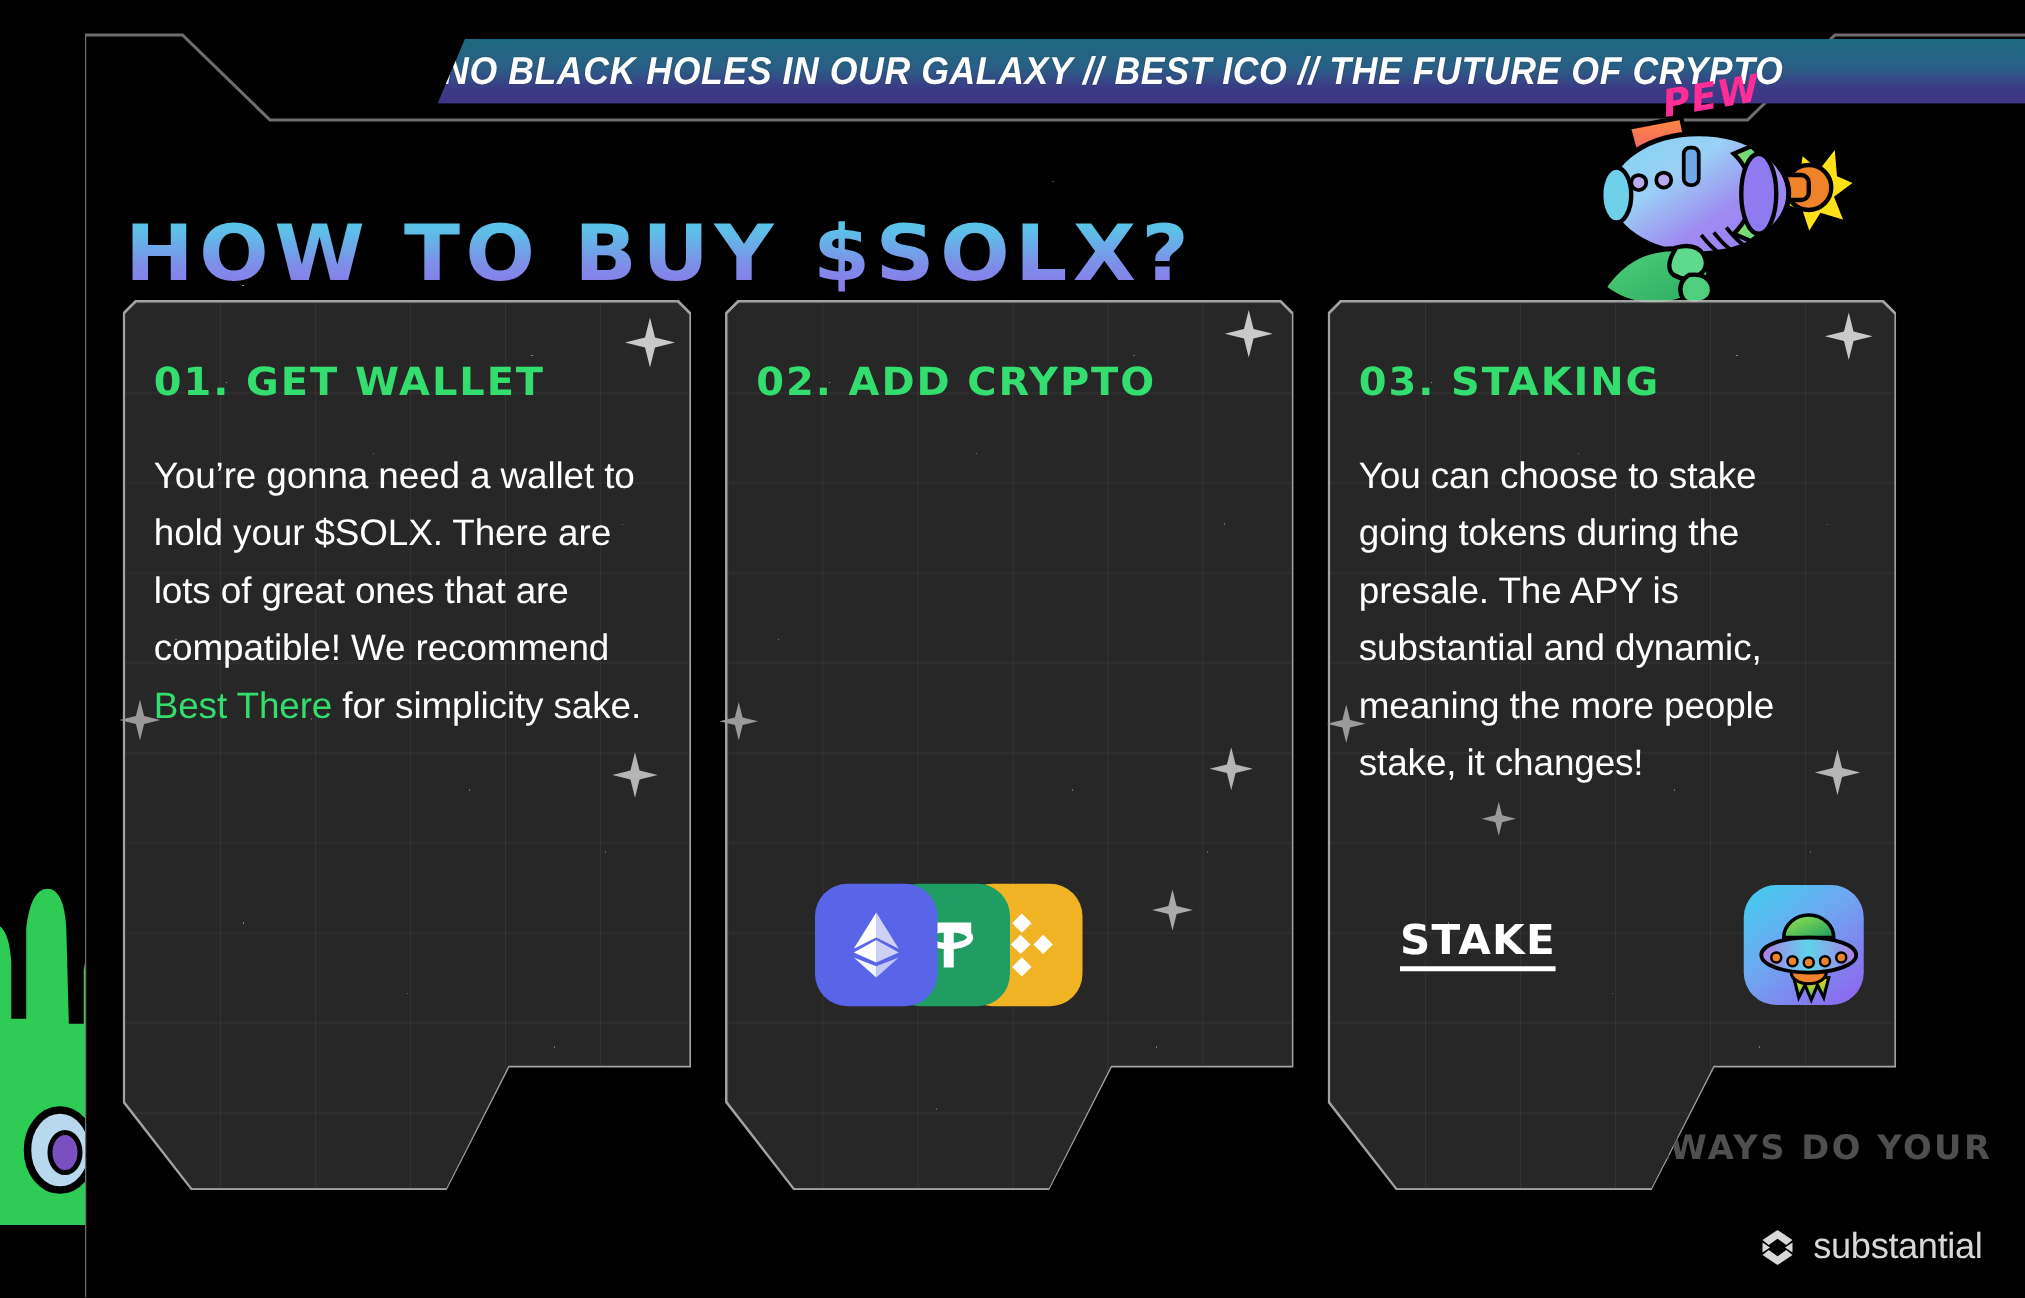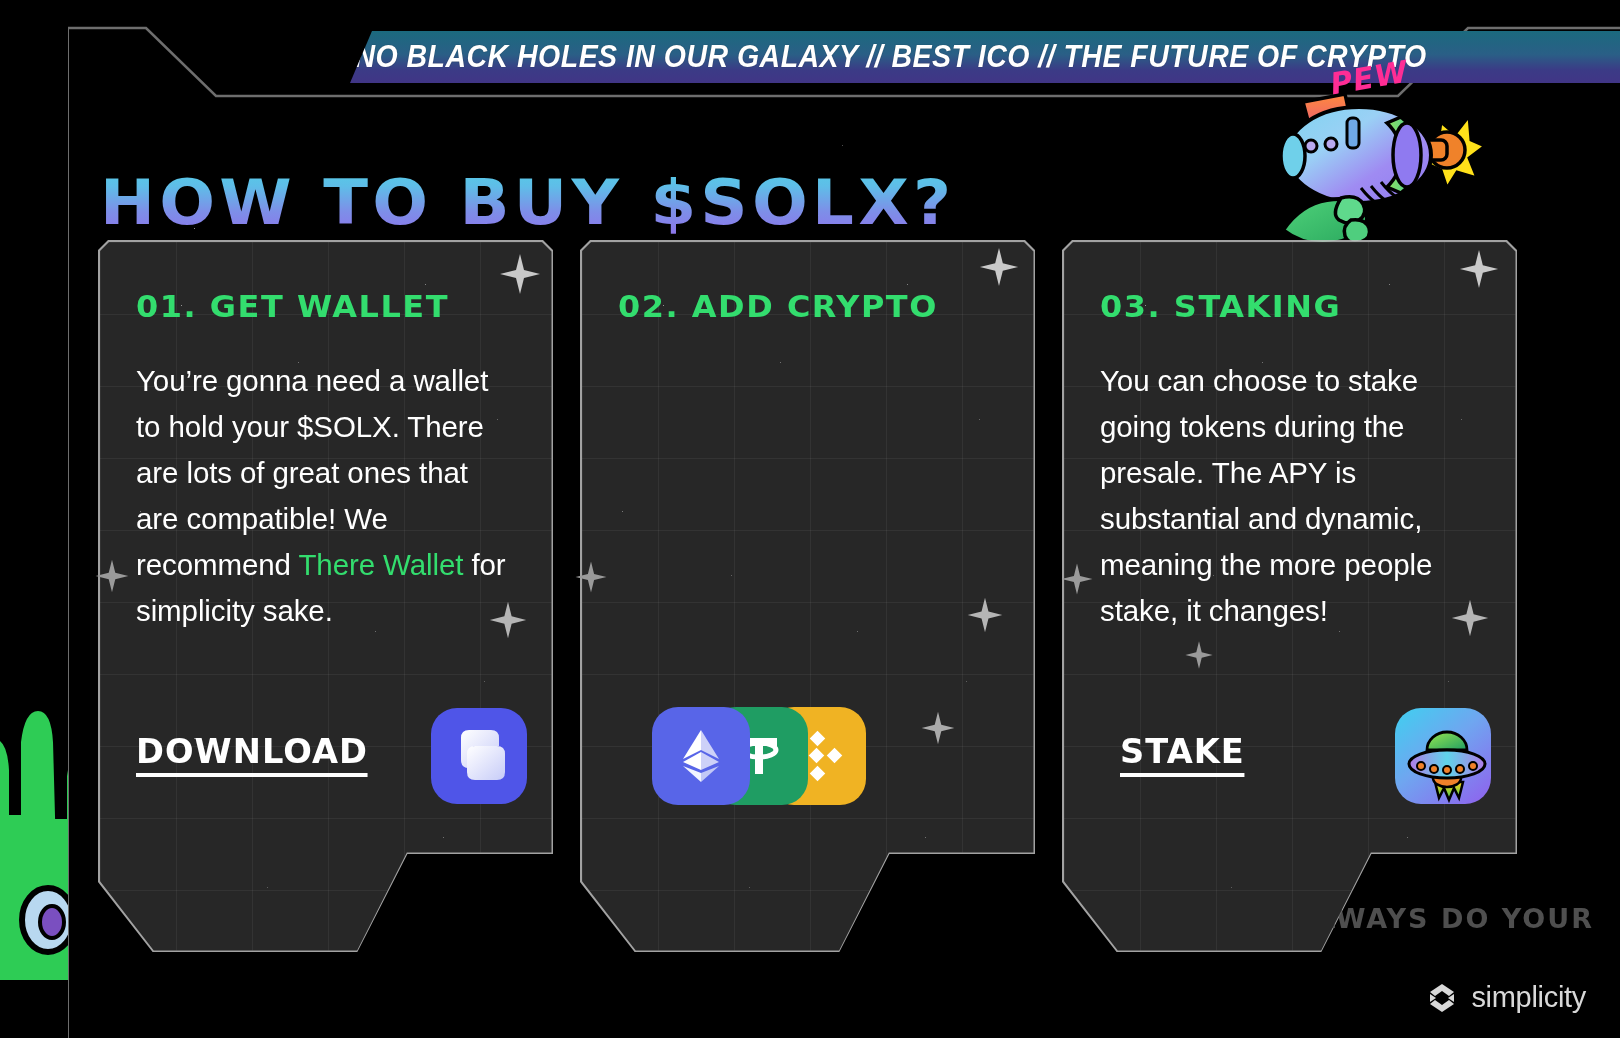--- a/index.html
+++ b/index.html
@@ -171,21 +171,21 @@
       0 10px
     );
     z-index: 0;
   }
   .card-wrap { position: relative; width: 455px; height: 712px; }
   .card { position: absolute; left: 1.5px; top: 1.5px; width: 452px; height: 709px; z-index: 1; }
   .card-inner {
     position: absolute;
     z-index: 3;
     left: 0; top: 0; right: 0; bottom: 0;
-    padding: 48px 38px 0 38px;
+    padding: 48px 38px 0 25px;
     box-sizing: border-box;
   }
 
   .card-heading {
     font-family: "DejaVu Sans", sans-serif;
     font-weight: 700;
     font-size: 31px;
     letter-spacing: 1.5px;
     color: #33dd6e;
     transform: scaleX(1.03);
@@ -366,37 +366,21 @@
         <path d="M22 2 L26 18 L42 22 L26 26 L22 42 L18 26 L2 22 L18 18 Z" fill="#c9c9c9"></path>
       </svg>
       <svg class="sparkle" style="left:-4px; top:318px;" width="36" height="36" viewBox="0 0 44 44">
         <path d="M22 2 L26 18 L42 22 L26 26 L22 42 L18 26 L2 22 L18 18 Z" fill="#9a9a9a"></path>
       </svg>
       <svg class="sparkle" style="left:390px; top:360px;" width="40" height="40" viewBox="0 0 44 44">
         <path d="M22 2 L26 18 L42 22 L26 26 L22 42 L18 26 L2 22 L18 18 Z" fill="#b5b5b5"></path>
       </svg>
       <div class="card-inner">
         <h2 class="card-heading">01. GET WALLET</h2>
-        <p class="card-body"><span>You’re gonna need a wallet to hold your $SOLX. There are lots of great ones that are compatible! We recommend </span><a class="link-green" href="#" style="text-decoration:none">There Wallet</a><span> for simplicity sake.</span></p>
-      </div>
-      <div class="card-footer">
-        <a class="cta" href="#">DOWNLOAD</a>
-        <div class="footer-spacer"></div>
-        <div class="app-icon icon-bestwallet">
-          <svg width="96" height="96" viewBox="0 0 96 96">
-            <defs>
-              <linearGradient id="bwg" x1="0" y1="0" x2="1" y2="1">
-                <stop offset="0%" stop-color="#ffffff"></stop>
-                <stop offset="100%" stop-color="#c7ccf8"></stop>
-              </linearGradient>
-            </defs>
-            <path d="M30 30 q0,-8 8,-8 l22,0 q8,0 8,8 l0,8 l-22,0 q-8,0 -8,8 l0,14 q-8,0 -8,-8 z" fill="url(#bwg)"></path>
-            <path d="M36 46 q0,-8 8,-8 l22,0 q8,0 8,8 l0,18 q0,8 -8,8 l-22,0 q-8,0 -8,-8 z" fill="url(#bwg)"></path>
-          </svg>
-        </div>
+        <p class="card-body"><span>You’re gonna need a wallet to hold your $SOLX. There are lots of great ones that are compatible! We recommend </span><a class="link-green" href="#" style="text-decoration:none">Best There</a><span> for simplicity sake.</span></p>
       </div>
     </div>
 
     <div class="card-wrap">
       <div class="card-border"></div>
       <div class="card"></div>
       <svg class="sparkle" style="left:398px; top:6px;" width="42" height="42" viewBox="0 0 44 44">
         <path d="M22 2 L26 18 L42 22 L26 26 L22 42 L18 26 L2 22 L18 18 Z" fill="#c9c9c9"></path>
       </svg>
       <svg class="sparkle" style="left:-6px; top:320px;" width="34" height="34" viewBox="0 0 44 44">
@@ -502,16 +486,16 @@
 
   <div class="dyor">ALWAYS DO YOUR</div>
 
   <div class="brand">
     <svg width="30" height="30" viewBox="0 0 30 30">
       <path d="M15 1 L27 9 L22 13 L15 8 L8 13 L3 9 Z" fill="#d8d8d8"></path>
       <path d="M3 11 L9 15 L3 19 Z" fill="#d8d8d8"></path>
       <path d="M27 11 L21 15 L27 19 Z" fill="#d8d8d8"></path>
       <path d="M15 22 L22 17 L27 21 L15 29 L3 21 L8 17 Z" fill="#d8d8d8"></path>
     </svg>
-    <span class="brand-name">simplicity</span>
+    <span class="brand-name">substantial</span>
   </div>
 
 </div>
 
 </body></html>

